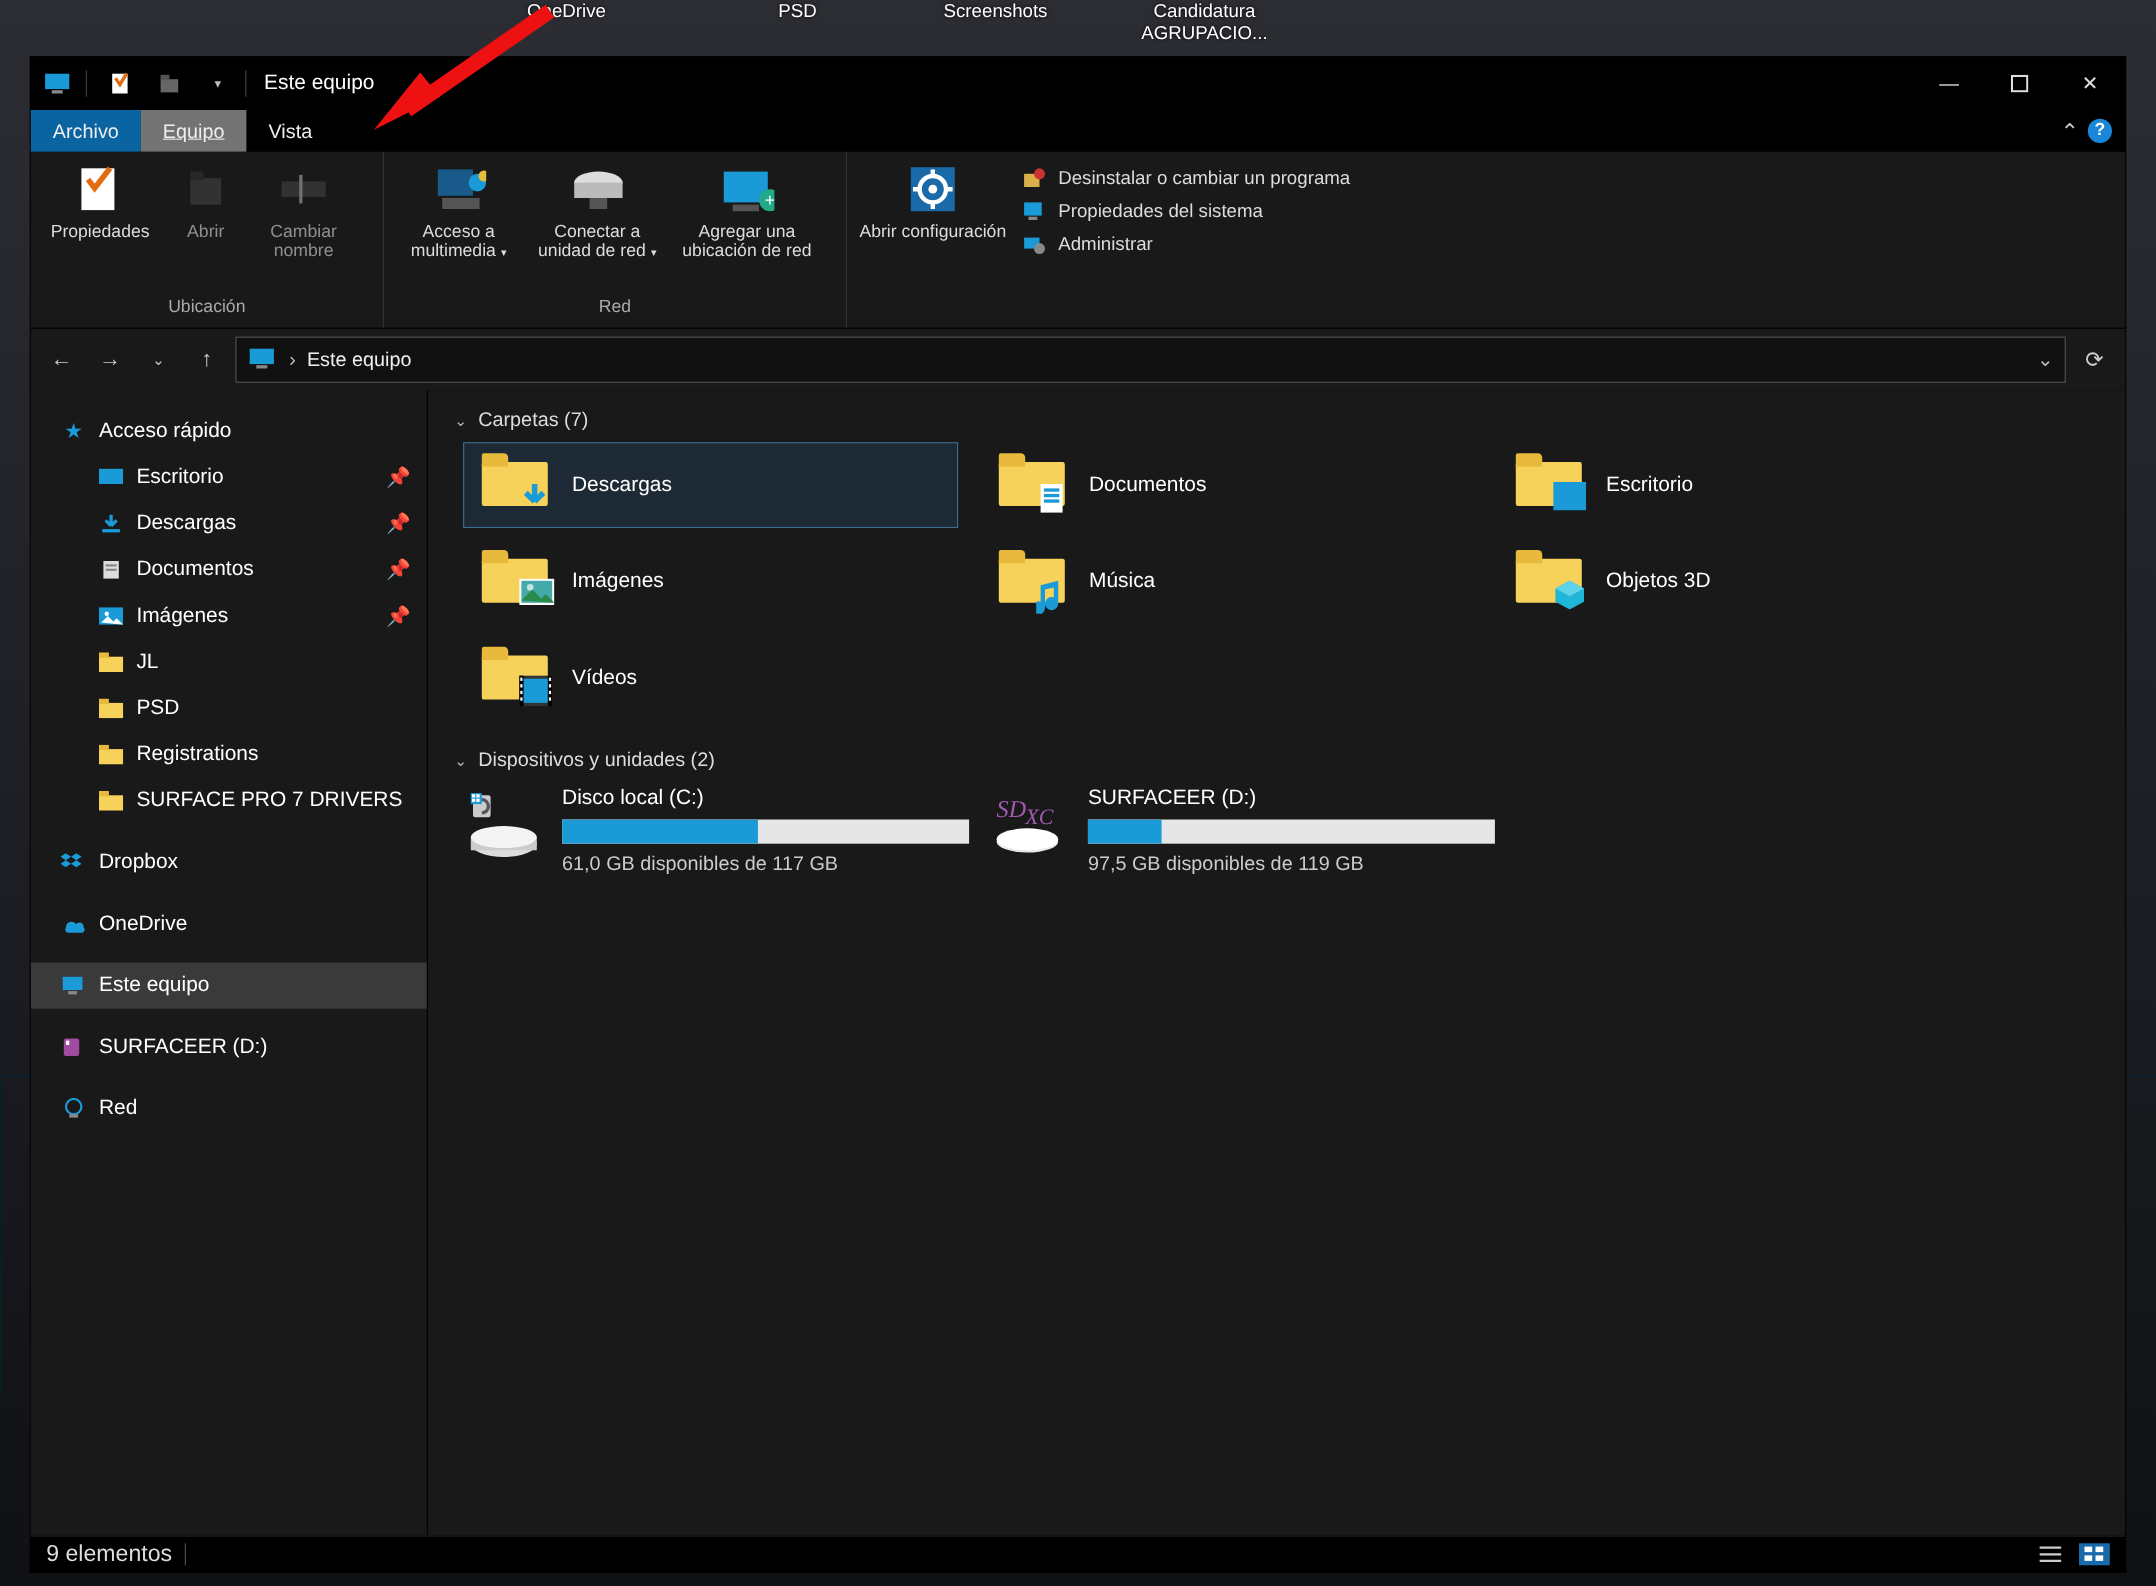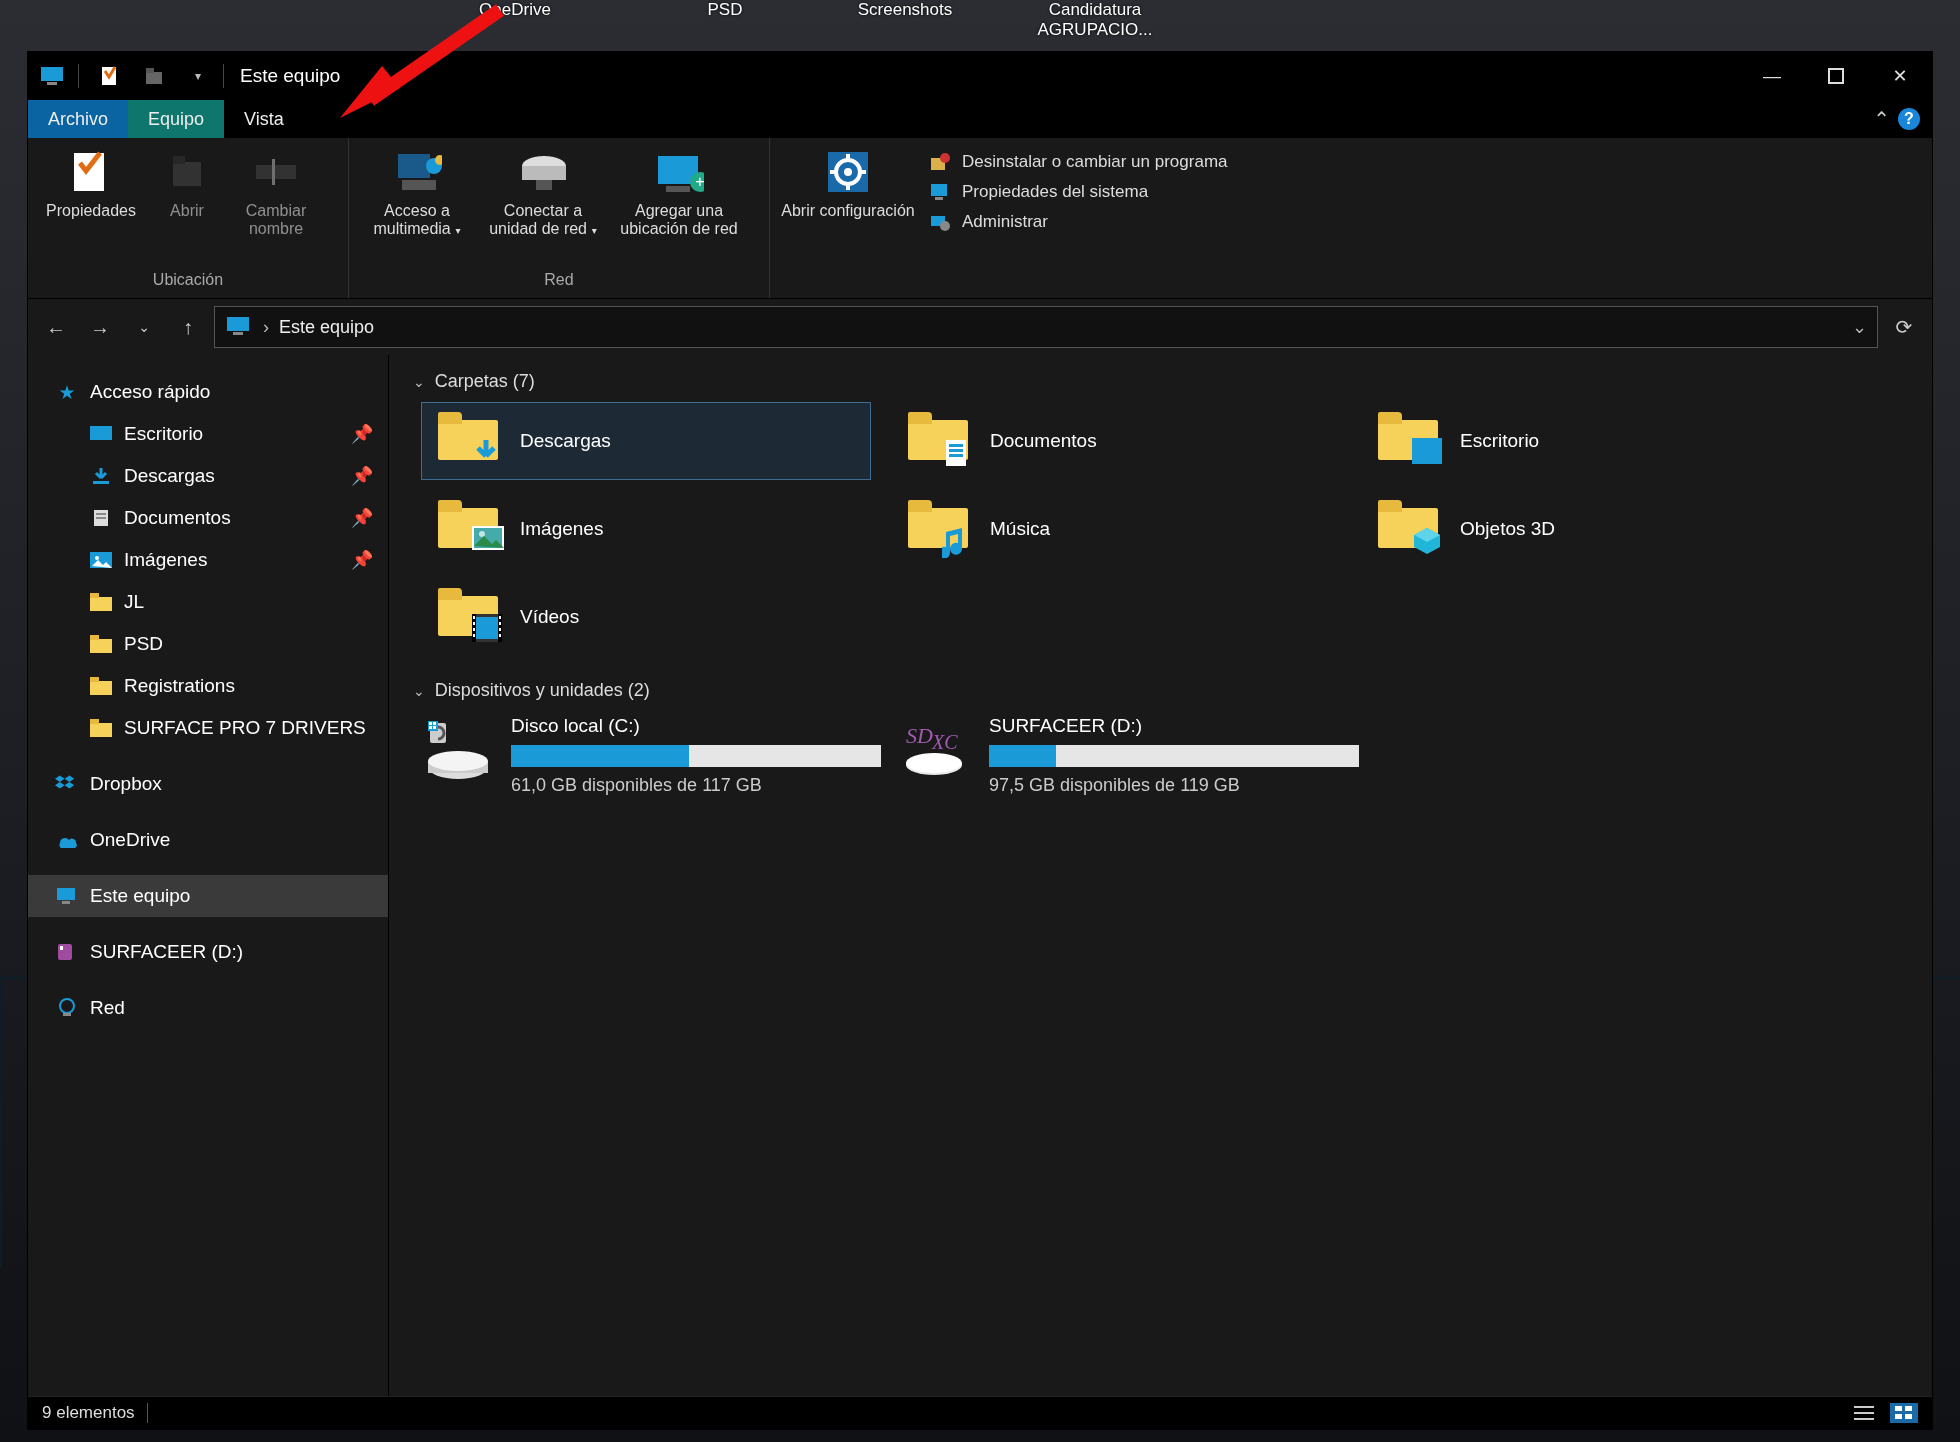--- a/index.html
+++ b/index.html
@@ -15,21 +15,21 @@
   .titlebar{height:48px;display:flex;align-items:center;background:#000;}
   .tb-ico{width:30px;height:22px;margin:0 4px 0 10px;display:inline-flex;align-items:center;justify-content:center;}
   .sep{width:1px;height:24px;background:#444;margin:0 6px;}
   .tb-title{margin-left:10px;font-size:19px;}
   .tb-spacer{flex:1;}
   .tb-btn{width:64px;height:48px;display:flex;align-items:center;justify-content:center;font-size:18px;color:#ddd;}
   
   .tabs{height:38px;display:flex;align-items:stretch;background:#000;font-size:18px;}
   .tab{padding:0 20px;display:flex;align-items:center;color:#eee;}
   .tab.active{background:#0a64a2;}
-  .tab.sel{background:#0f766e;}
+  .tab.sel{background:#737373;text-decoration:underline;}
   .tabs .right{margin-left:auto;display:flex;align-items:center;gap:8px;padding-right:12px;}
   .help{width:22px;height:22px;border-radius:50%;background:#1a86d9;color:#fff;font-size:16px;display:flex;align-items:center;justify-content:center;font-weight:bold;}
   
   .ribbon{height:160px;background:#191919;display:flex;font-size:16px;color:#ddd;}
   .rgroup{border-right:1px solid #333;display:flex;flex-direction:column;}
   .rgroup .btns{flex:1;display:flex;align-items:flex-start;padding:8px 8px 0 8px;gap:6px;}
   .rgroup .gname{font-size:16px;color:#aaa;text-align:center;height:30px;line-height:24px;}
   .rbtn{display:flex;flex-direction:column;align-items:center;justify-content:flex-start;width:110px;text-align:center;gap:6px;padding-top:2px;line-height:1.15;}
   .rbtn.sm{width:90px;}
   .rbtn.sm2{width:120px;}
@@ -65,21 +65,21 @@
   .fico{width:64px;height:58px;position:relative;}
   .dgrid{display:grid;grid-template-columns:repeat(2,460px);gap:10px 18px;margin:0 0 0 12px;}
   .drive{display:flex;gap:18px;align-items:flex-start;padding:4px 0;}
   .dico{width:72px;height:68px;display:flex;align-items:center;justify-content:center;}
   .dinfo{flex:1;}
   .dbar{height:22px;background:#e6e6e6;margin:8px 0;position:relative;overflow:hidden;}
   .dbar .fill{position:absolute;left:0;top:0;bottom:0;background:#1a9ad7;}
   .dtxt{font-size:18px;color:#ccc;}
   .dtitle{font-size:19px;}
   
-  .status{height:32px;background:#000;display:flex;align-items:center;padding:0 14px;font-size:17px;color:#ddd;gap:12px;border-top:1px solid #222;}
+  .status{height:32px;background:#000;display:flex;align-items:center;padding:0 14px;font-size:21px;color:#ddd;gap:12px;border-top:1px solid #222;}
   .status .vsep{width:1px;height:20px;background:#555;}
   .status .sp{flex:1;}
   .viewbtn{width:28px;height:20px;display:inline-flex;align-items:center;justify-content:center;}
   
   .arrow{position:absolute;left:330px;top:0;pointer-events:none;}
   svg{display:block;}
   
   .folder{width:60px;height:48px;position:relative;}
   .folder:before{content:"";position:absolute;left:0;top:8px;width:60px;height:40px;background:#f6d25a;border-radius:2px;}
   .folder:after{content:"";position:absolute;left:0;top:0;width:24px;height:12px;background:#e7b93c;border-radius:2px 4px 0 0;}

